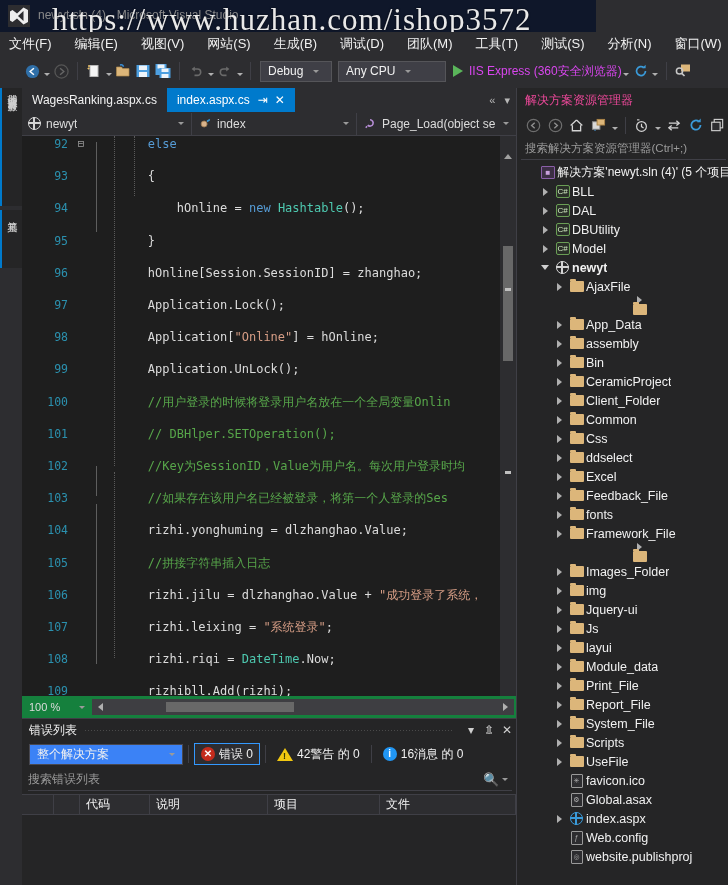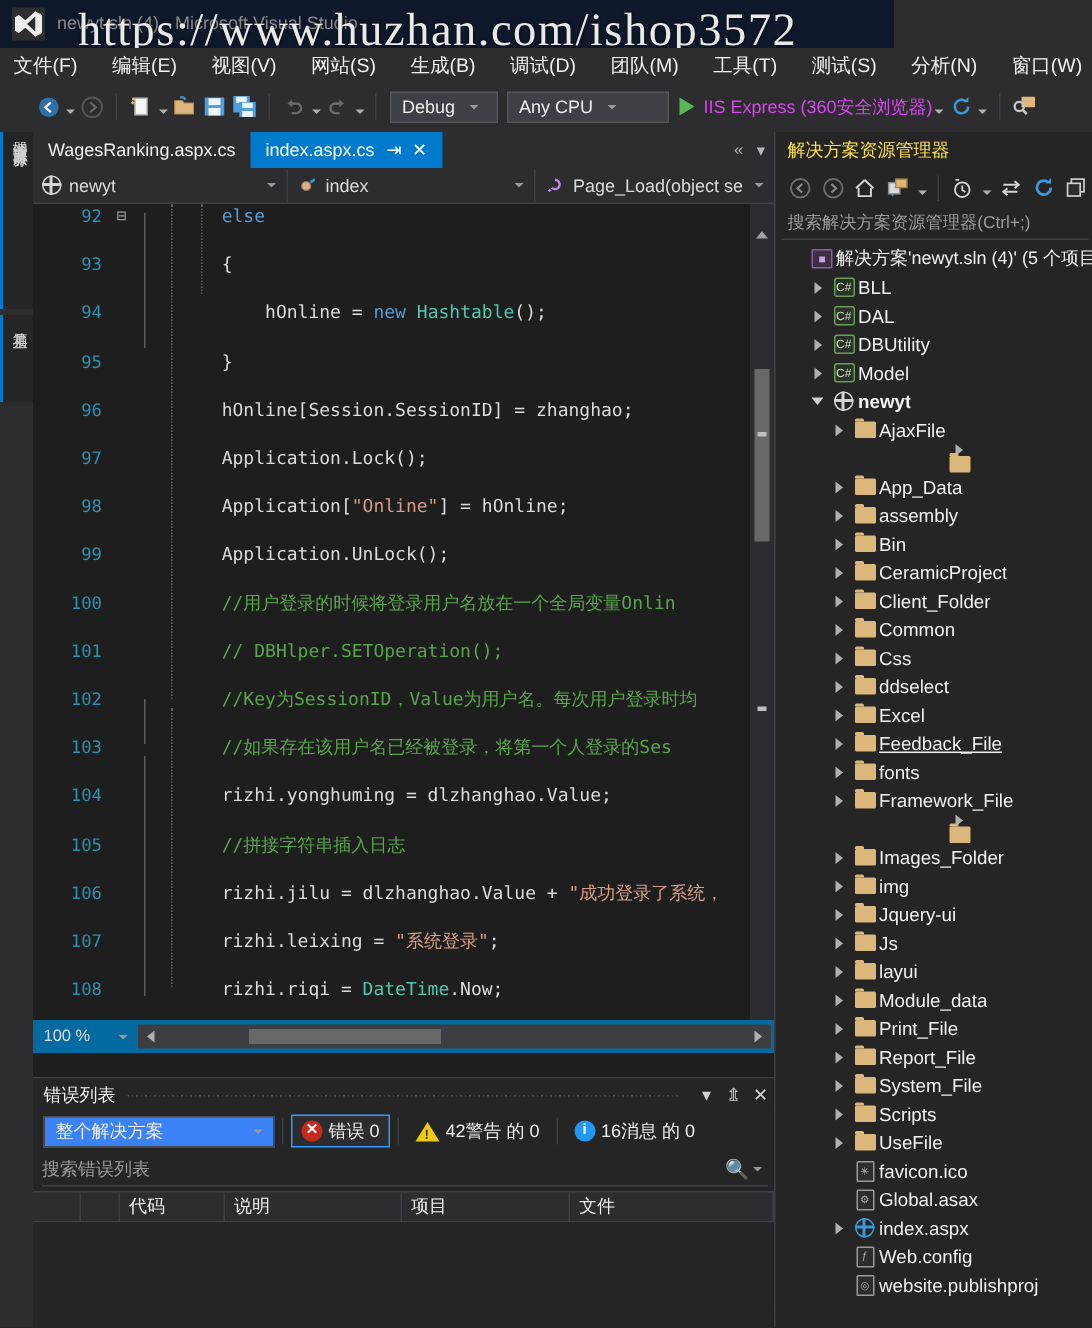--- a/index.html
+++ b/index.html
@@ -185,22 +185,22 @@
     position: absolute; left: 4px; top: 18px; width: 0; height: 0;
     border-left: 4px solid transparent; border-right: 4px solid transparent;
     border-bottom: 5px solid #a0a0a0;
   }
   .ed-marker {
     position: absolute; left: 5px; width: 6px; height: 3px; background: #c0c0c0;
   }
 
   
   .ed-status {
-    position: absolute; left: 0; bottom: 16px; width: 494px; height: 22px;
-    background: #0369a1; display: flex; align-items: center; padding-left: 4px;
+    position: absolute; left: 0; bottom: 0; width: 494px; height: 22px;
+    background: #15803d; display: flex; align-items: center; padding-left: 4px;
   }
   .zoom-combo {
     width: 64px; height: 18px; display: flex; align-items: center;
     font-size: 11px; color: #dcdcdc; padding-left: 3px; cursor: default;
   }
   .zoom-combo .zdrop { margin-left: auto; padding-right: 5px; }
   .zoom-combo .zdrop::after {
     content: ""; display: block; border-left: 3px solid transparent;
     border-right: 3px solid transparent; border-top: 3px solid #9a9a9a;
   }
@@ -300,21 +300,21 @@
   }
   .el-body { height: 58px; background: #252526; }
 
   
   .solexp {
     position: absolute; left: 516px; top: 88px; width: 212px; height: 797px;
     background: #252526; border-left: 1px solid #3f3f46;
   }
   .se-title {
     height: 24px; display: flex; align-items: center; padding-left: 8px;
-    font-size: 12px; color: #fde047; white-space: nowrap;
+    font-size: 12px; color: #ec4899; white-space: nowrap;
   }
   .se-toolbar {
     height: 26px; display: flex; align-items: center; padding-left: 6px; gap: 1px;
   }
   .se-btn {
     width: 21px; height: 21px; display: flex; align-items: center;
     justify-content: center; cursor: default;
   }
   .se-caret { width: 10px; height: 20px; display:flex; align-items:flex-end;
               justify-content:center; padding-bottom: 5px; cursor: default; }
@@ -871,21 +871,21 @@
         </div>
         <div class="tnode" style="padding-left: 34px;">
           <span class="tw">
             <span class="arrow-right"></span>
           </span>
           <span class="ticon">
             <span class="folder-ico"></span>
           </span>
           <span class="tlabel">Excel</span>
         </div>
-        <div class="tnode" style="padding-left: 34px; text-decoration: underline;">
+        <div class="tnode" style="padding-left: 34px;">
           <span class="tw">
             <span class="arrow-right"></span>
           </span>
           <span class="ticon">
             <span class="folder-ico"></span>
           </span>
           <span class="tlabel">Feedback_File</span>
         </div>
         <div class="tnode" style="padding-left: 34px;">
           <span class="tw">

